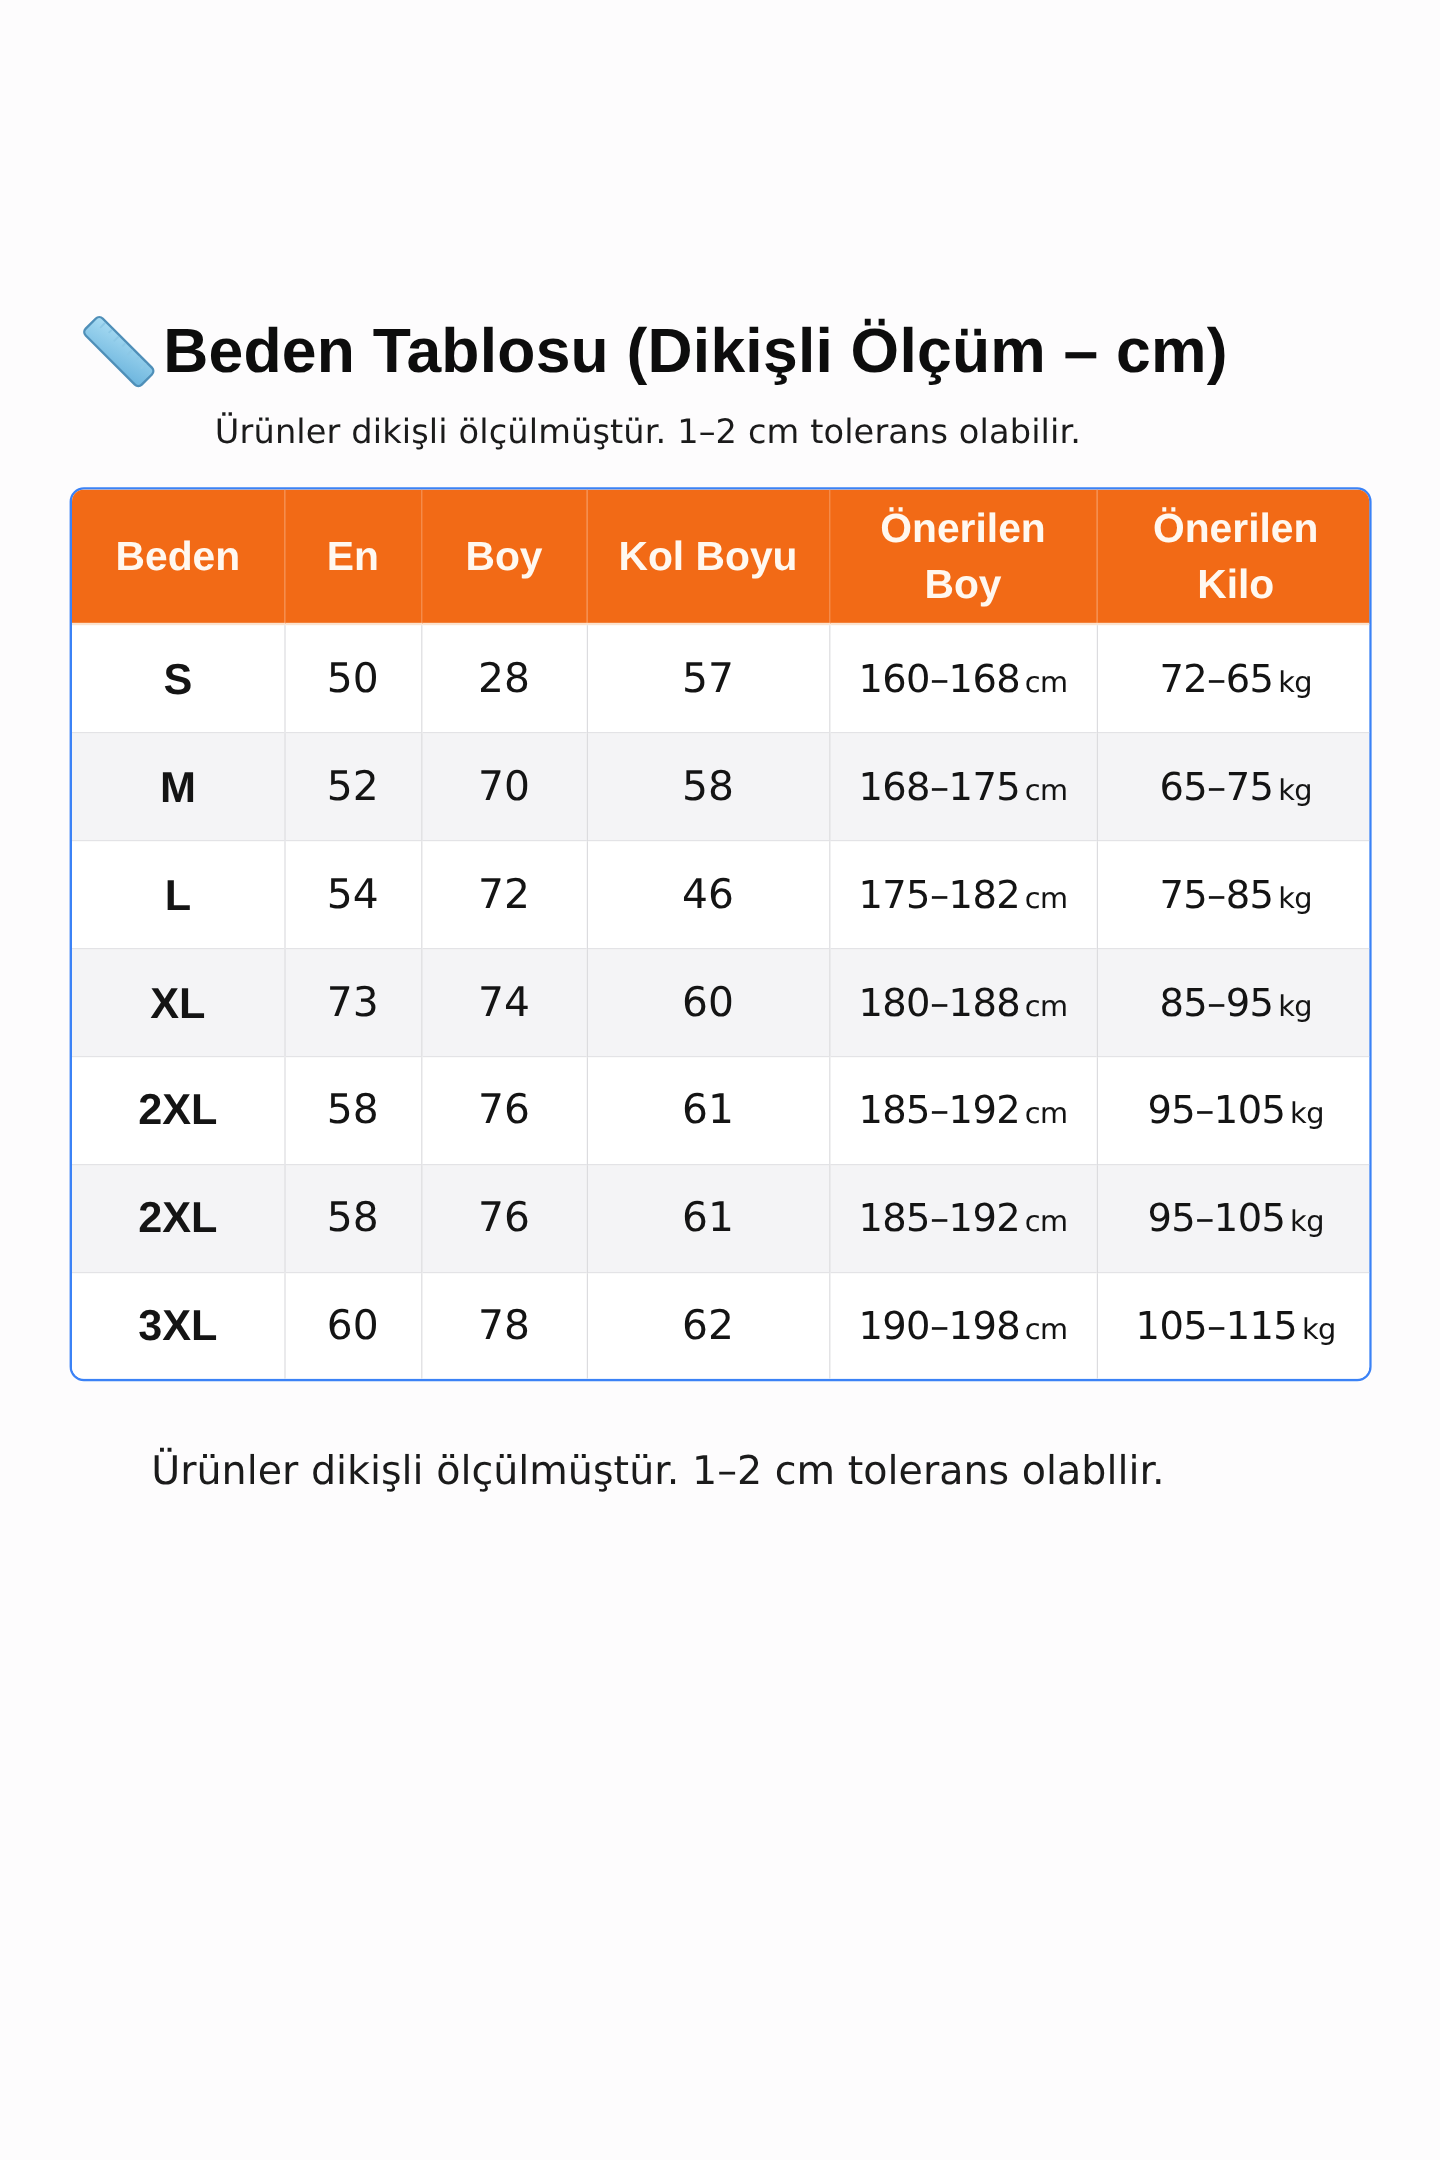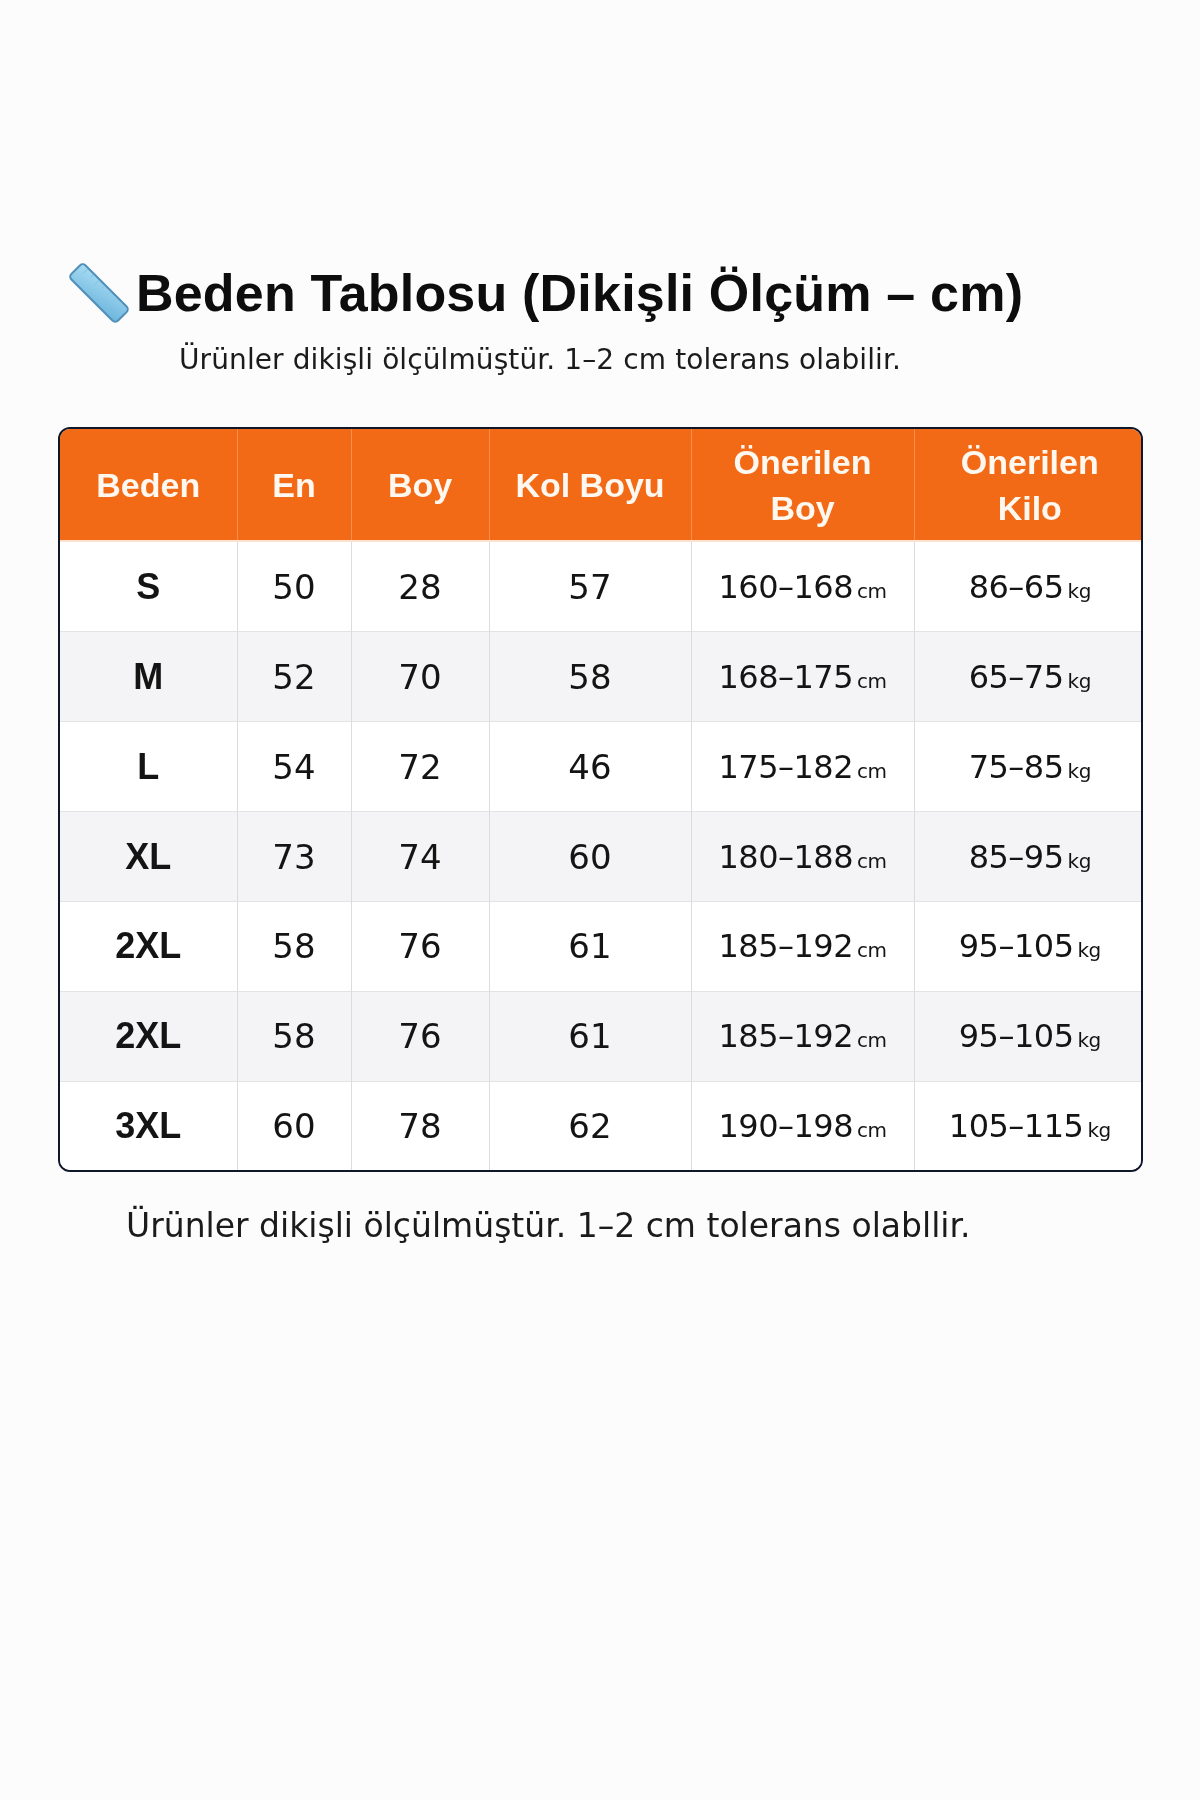--- a/index.html
+++ b/index.html
@@ -46,25 +46,25 @@
       text-align: center;
       font-family: "DejaVu Sans", sans-serif;
       font-size: 28px;
       color: #1b1b1b;
       letter-spacing: 0.1px;
       white-space: nowrap;
     }
     .table-wrap {
       position: absolute;
       left: 58px;
-      top: 427px;
+      top: 406px;
       width: 1085px;
       height: 745px;
       border-radius: 12px;
-      border: 2px solid #0f172a;
+      border: 2px solid #3b82f6;
       overflow: hidden;
       background: #ffffff;
       box-sizing: border-box;
     }
     table.size-table {
       border-collapse: collapse;
       width: 100%;
       height: 100%;
       table-layout: fixed;
     }
@@ -94,21 +94,21 @@
     .size-table td:last-child { border-right: none; }
     .size-table td.size-cell {
       font-weight: 700;
       font-family: "Liberation Sans", sans-serif;
       font-size: 36px;
     }
     .size-table td.range-cell { font-size: 32px; letter-spacing: -0.5px; }
     .size-table tbody tr:nth-child(odd) td { background: #ffffff; }
     .size-table tbody tr:nth-child(even) td { background: #f4f4f6; }
     .size-table tbody tr:first-child td { border-top: 2px solid #fbe3cf; }
-    .unit { font-size: 20px; margin-left: 4px; }
+    .unit { font-size: 24px; margin-left: 4px; }
     .footer-note {
       position: absolute;
       left: 126px;
       top: 1206px;
       font-family: "DejaVu Sans", sans-serif;
       font-size: 33px;
       color: #1b1b1b;
       white-space: nowrap;
     }
   </style>
@@ -161,21 +161,21 @@
         <th><span>Önerilen</span><br><span>Kilo</span></th>
       </tr>
     </thead>
     <tbody>
       <tr>
         <td class="size-cell">S</td>
         <td>50</td>
         <td>28</td>
         <td>57</td>
         <td class="range-cell"><span>160–168</span><span class="unit">cm</span></td>
-        <td class="range-cell"><span>86–65</span><span class="unit">kg</span></td>
+        <td class="range-cell"><span>72–65</span><span class="unit">kg</span></td>
       </tr>
       <tr>
         <td class="size-cell">M</td>
         <td>52</td>
         <td>70</td>
         <td>58</td>
         <td class="range-cell"><span>168–175</span><span class="unit">cm</span></td>
         <td class="range-cell"><span>65–75</span><span class="unit">kg</span></td>
       </tr>
       <tr>

